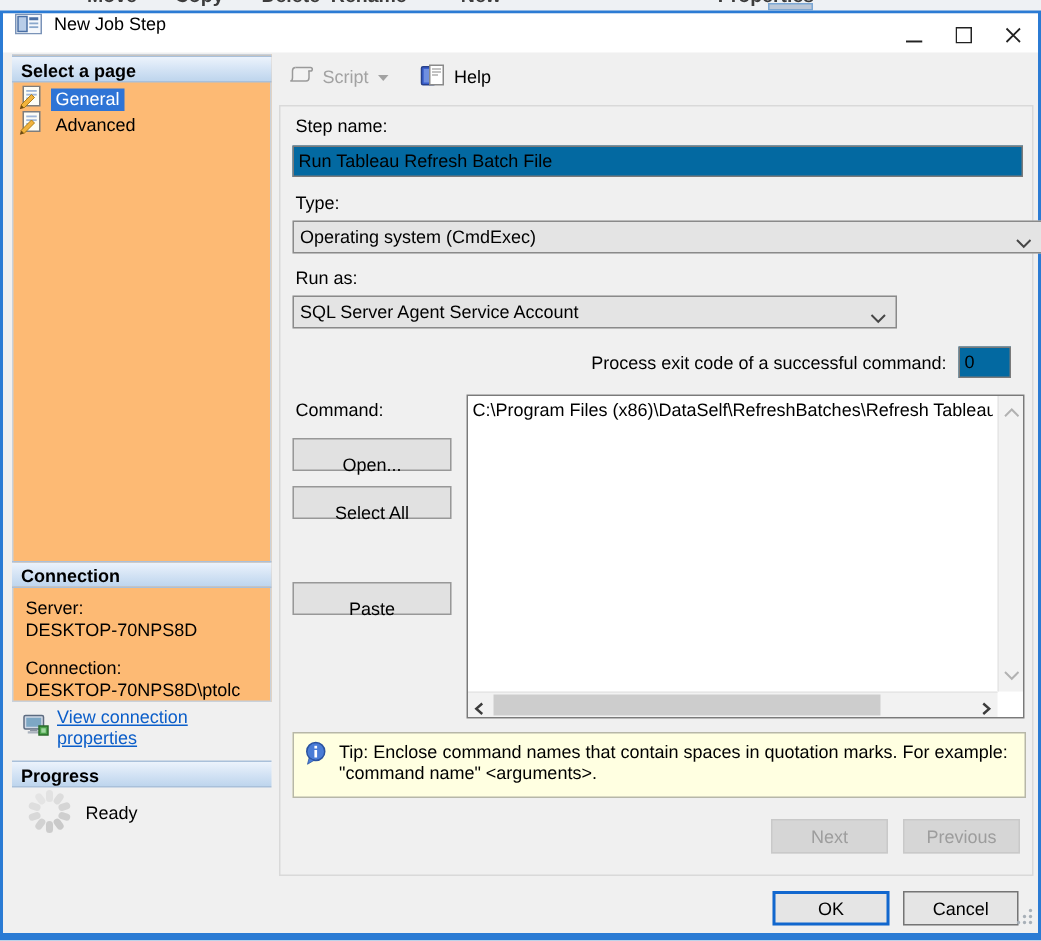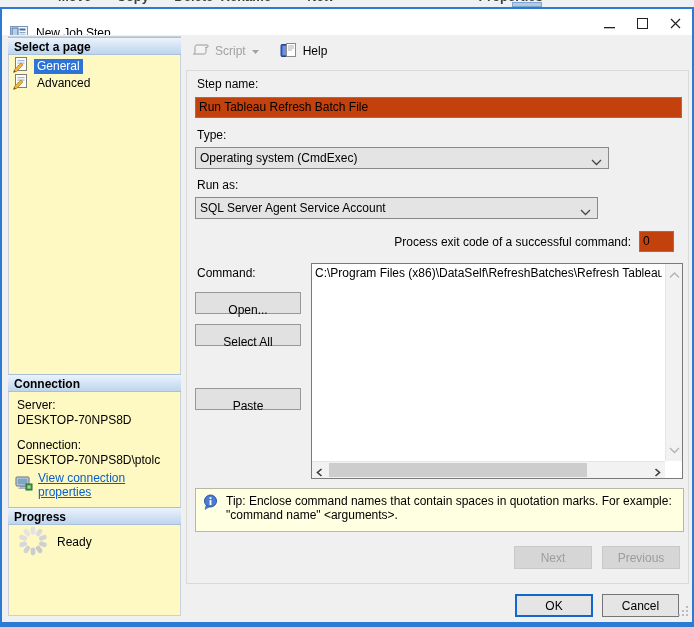--- a/index.html
+++ b/index.html
@@ -13,30 +13,30 @@
     overflow: hidden;
   }
   
   #bg-sliver { position:absolute; top:0; left:0; width:100%; height:7px; overflow:hidden; background:#eef1f4; }
   #bg-sliver .bgtext { position:absolute; top:-11px; left:58px; font-size:13px; font-weight:bold; color:#3c3c3c; white-space:pre; }
   #bg-sliver .bgtab { position:absolute; top:2px; left:512px; width:30px; height:5px; background:#bcc8d8; border:1px solid #7ba7d4; }
 
   
   #dialog { position:absolute; top:7px; left:0; width:694px; height:620px;
             border:2px solid #2b7bd4; border-bottom-width:5px; background:#f0f0f0; }
-  #titlebar { height:31px; background:#fff; display:flex; align-items:flex-end; }
+  #titlebar { height:31px; background:#fff; display:flex; align-items:flex-start; }
   #titlebar .ticon { margin-left:8px; display:flex; }
   #titlebar .ttext { margin-left:8px; }
   #titlebar .controls { margin-left:auto; display:flex; height:100%; }
   #titlebar .wbtn { width:33px; display:flex; align-items:center; justify-content:center; cursor:default; }
   #dlg-body { position:absolute; top:26px; left:0; right:0; bottom:0; background:#f0f0f0; }
 
   
-  #sidebar { position:absolute; left:6px; top:1px; width:173px; height:580px;
-             background:#fef9c3; border:1px solid #c9d1da; }
+  #sidebar { position:absolute; left:6px; top:1px; width:173px; height:432px;
+             background:#fdba74; border:1px solid #c9d1da; }
   .sect-header { position:absolute; left:-1px; right:-1px; height:18px;
                  background:linear-gradient(#ecf3fc, #d2e2f4 55%, #bed5ed);
                  border:1px solid #a9c0da; border-left:none; border-right:none;
                  font-weight:bold; padding:2px 0 0 6px; }
   #hdr-page { top:0; }
   #hdr-conn { top:337px; }
   #hdr-prog { top:470px; }
   .page-item { position:absolute; left:4px; display:flex; align-items:center; height:17px; }
   .page-item .pil { margin-left:5px; padding:0 3px 1px 3px; }
   .page-item.sel .pil { background:#2e74d6; color:#fff; }
@@ -51,21 +51,21 @@
   .tb-item { display:flex; align-items:center; padding:2px 6px; }
   #tb-script { color:#a2a2a2; }
   #tb-script .tlab { margin:0 5px; }
   #tb-help { margin-left:8px; }
   #tb-help .tlab { margin-left:6px; }
 
   
   #content { position:absolute; left:184px; top:35px; width:503px; height:514px;
              border:1px solid #d9d9d9; }
   .lbl { position:absolute; white-space:nowrap; }
-  .text-input { position:absolute; background:#c2410c; border:1px solid #7a7a7a;
+  .text-input { position:absolute; background:#0369a1; border:1px solid #7a7a7a;
                 padding:2px 0 8px 3px; white-space:nowrap; overflow:hidden; }
   .combo { position:absolute; background:#e4e4e4; border:1px solid #8a8a8a;
            padding:3px 22px 0 4px; white-space:nowrap; overflow:hidden; }
   .combo .chev { position:absolute; right:6px; top:7px; }
   .pbtn { position:absolute; left:8px; width:106px; height:22px; background:#e1e1e1;
           border:1px solid #989898; text-align:center; padding-top:10px; cursor:default; }
   #cmd-box { position:absolute; left:124px; top:192px; width:372px; height:216px;
              background:#fff; border:1px solid #7a7a7a; }
   #cmd-text { position:absolute; left:3px; top:2px; right:20px; bottom:20px;
               white-space:nowrap; overflow:hidden; }
@@ -230,21 +230,21 @@
         <span class="tlab">Help</span>
       </span>
     </div>
 
     <div id="content">
 
       <div class="lbl" style="left:10px; top:6px;">Step name:</div>
       <div class="text-input" style="left:8px; top:26px; width:487px; height:21px;">Run Tableau Refresh Batch File</div>
 
       <div class="lbl" style="left:10px; top:57px;">Type:</div>
-      <div class="combo" style="left:8px; top:76px; width:414px; height:22px;">
+      <div class="combo" style="left:8px; top:76px; width:500px; height:22px;">
         <span>Operating system (CmdExec)</span>
         <span class="chev">
           <svg width="11" height="7">
               <polyline points="1,1 5.5,5.5 10,1" fill="none" stroke="#464646" stroke-width="1.3"></polyline>
             </svg>
         </span>
       </div>
 
       <div class="lbl" style="left:10px; top:107px;">Run as:</div>
       <div class="combo" style="left:8px; top:126px; width:403px; height:22px;">

